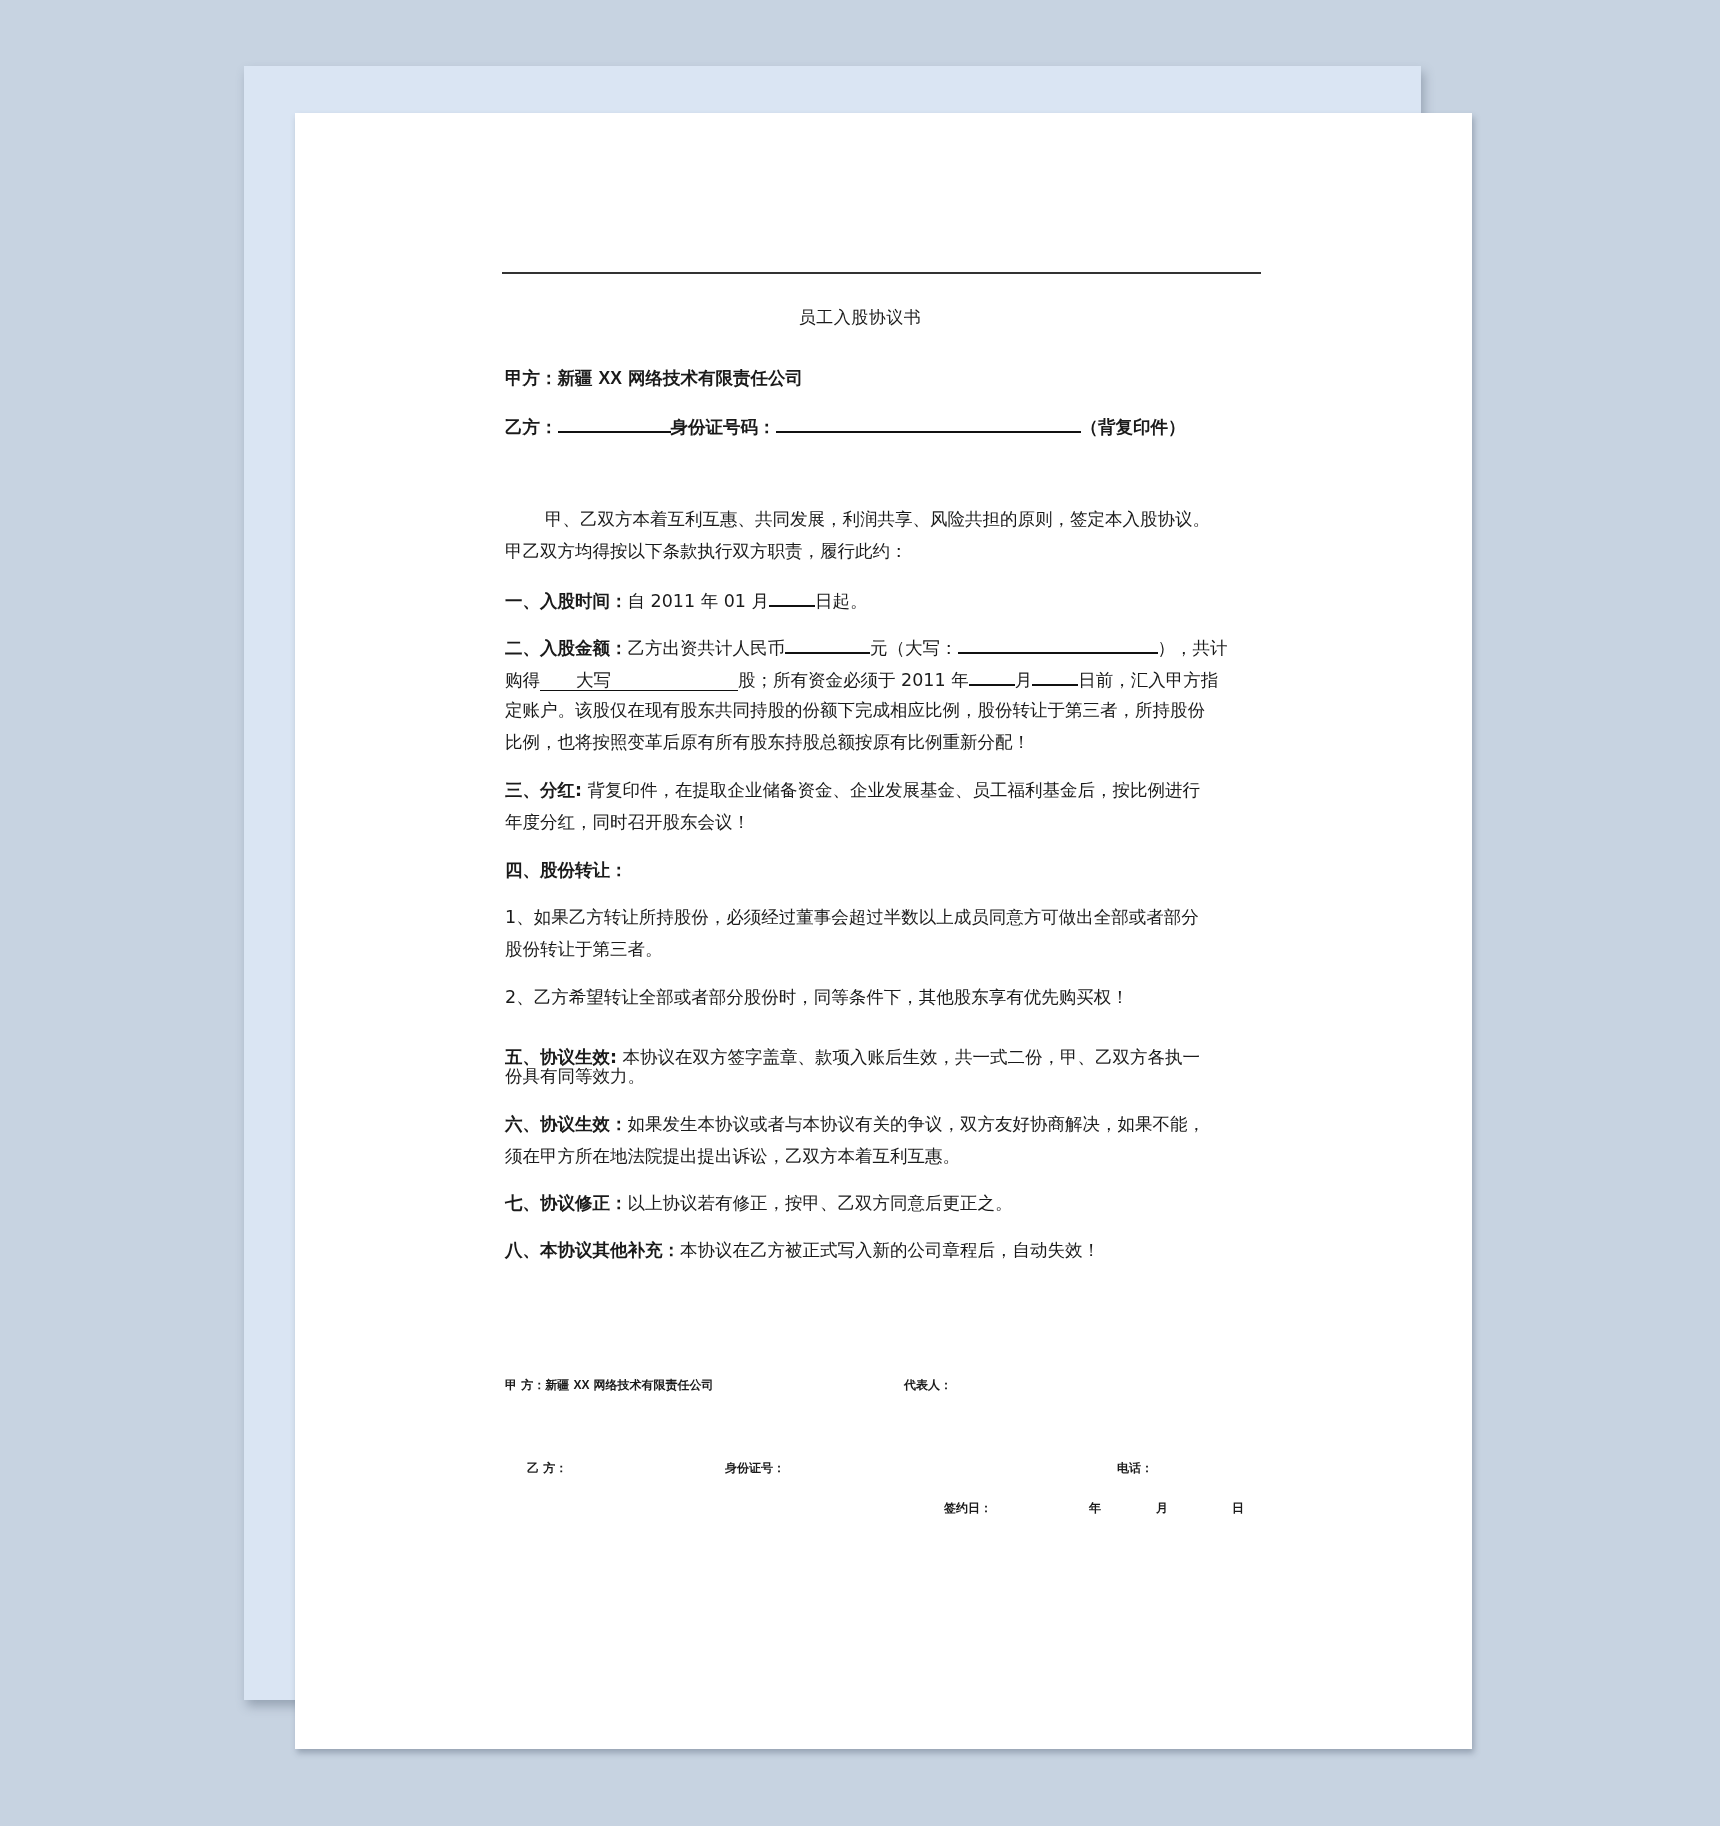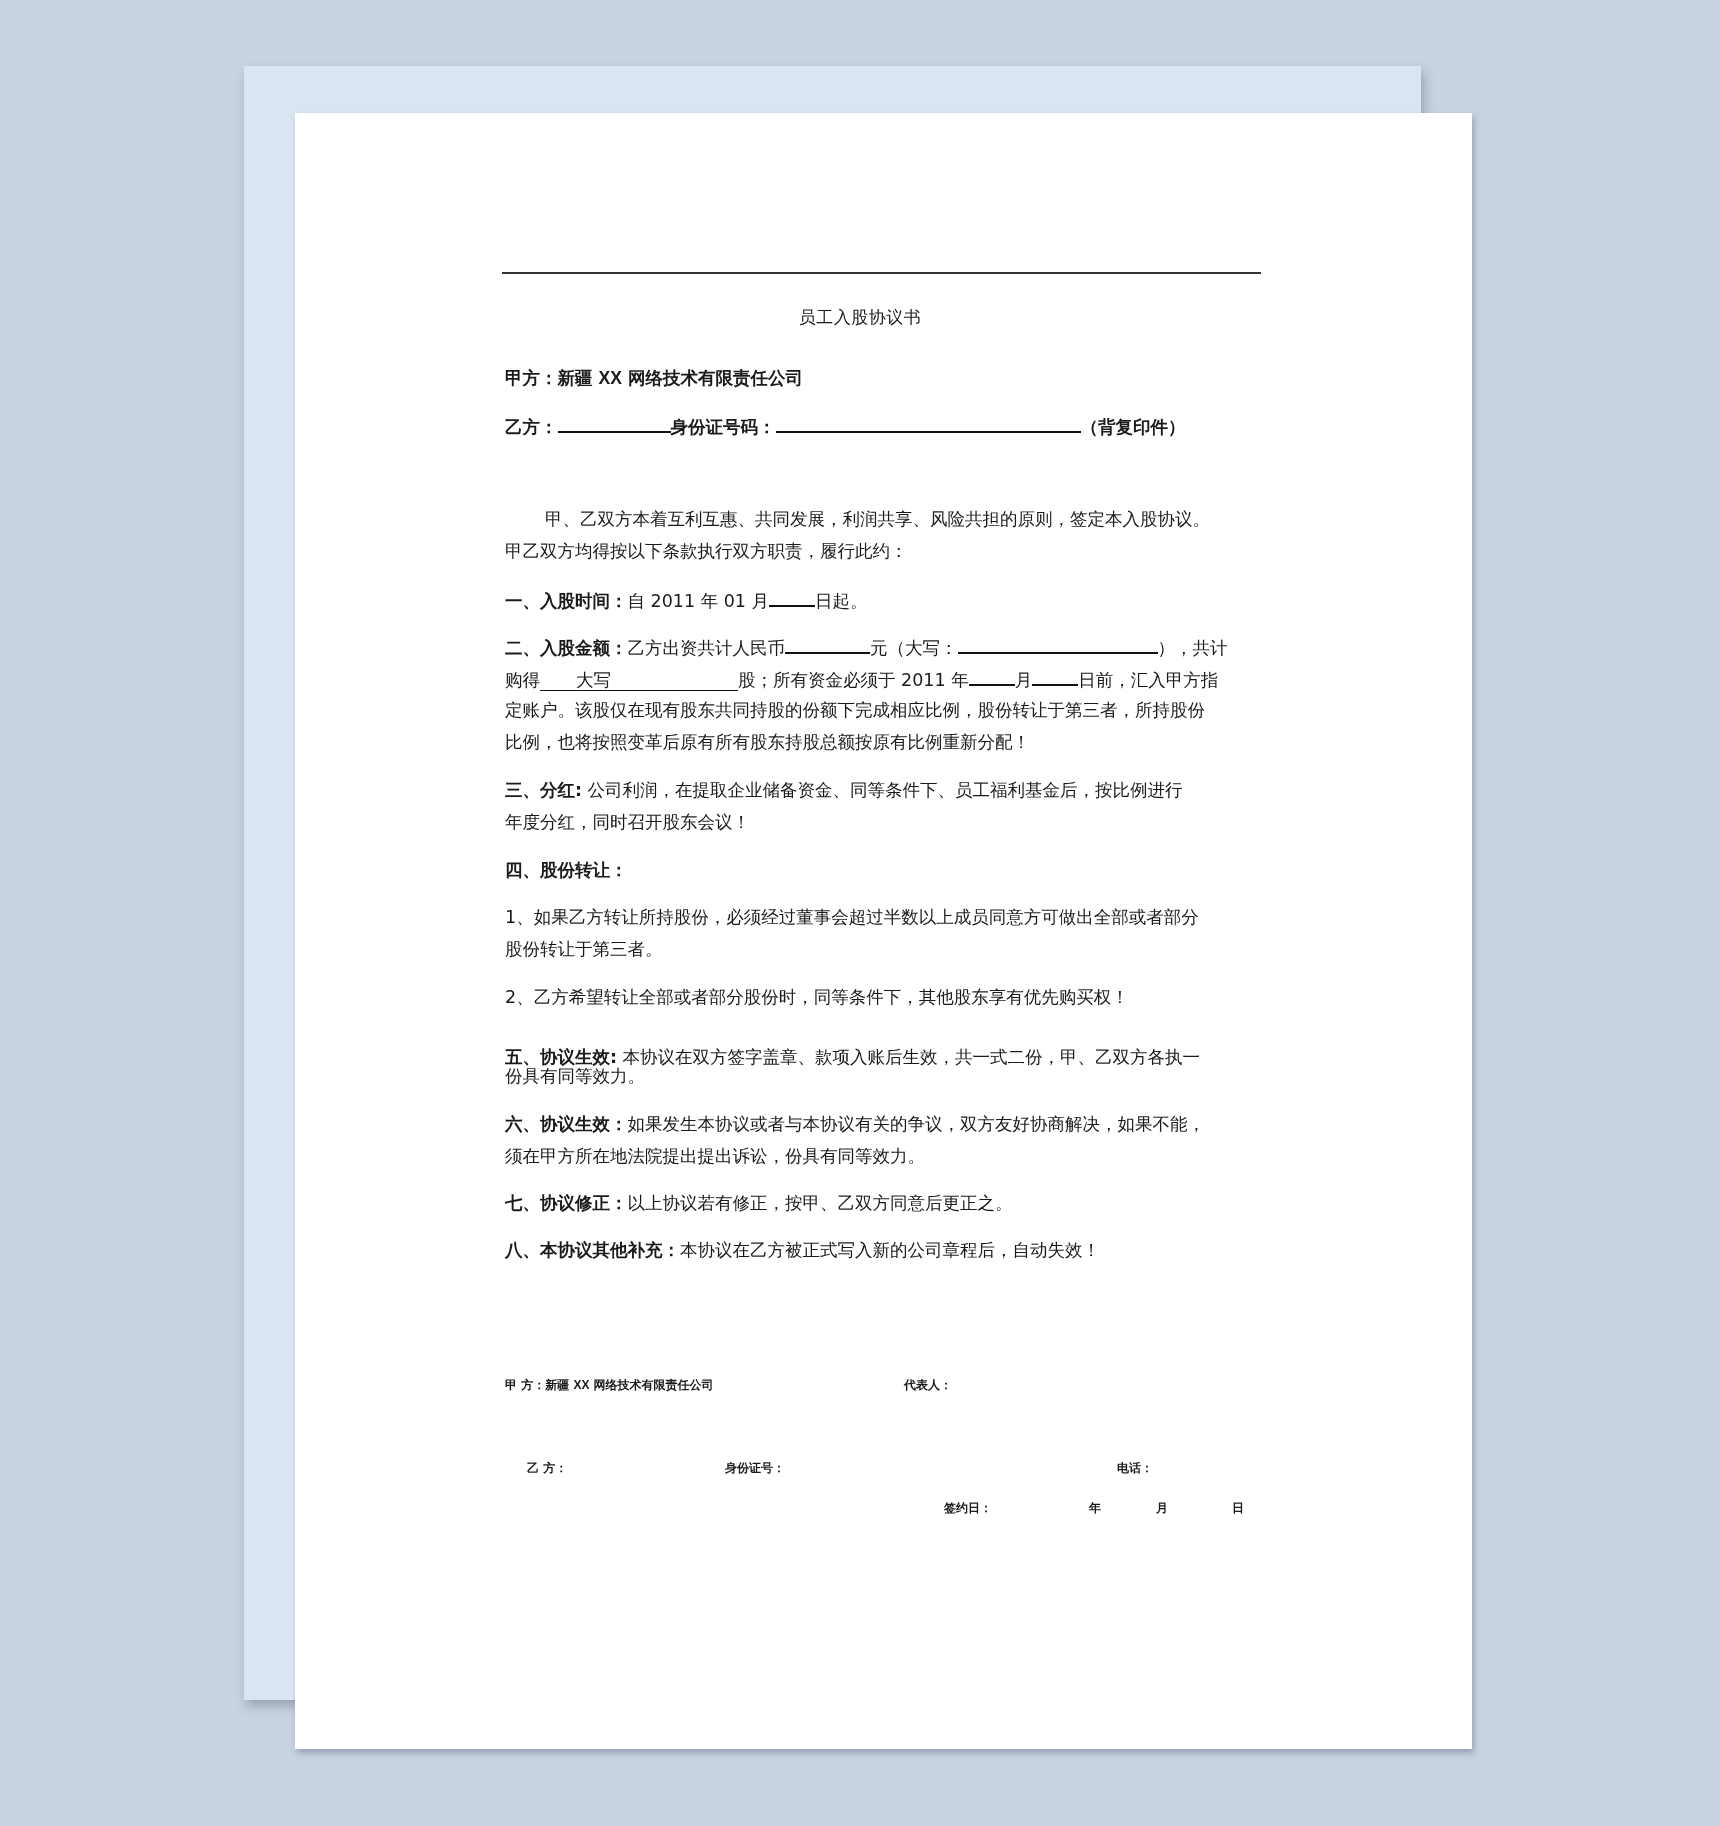--- a/index.html
+++ b/index.html
@@ -72,38 +72,38 @@
 <div class="line" style="top:634px;">
   <span class="b">二、入股金额：</span><span>乙方出资共计人民币</span><span class="u" style="width:85px;"></span><span>元（大写：</span><span class="u" style="width:200px;"></span><span>），共计</span>
 </div>
 <div class="line" style="top:666px;">
   <span>购得</span><span class="u-text" style="width:198px; text-align:left;"><span style="margin-left:36px;">大写</span></span><span>股；所有资金必须于 2011 年</span><span class="u" style="width:46px;"></span><span>月</span><span class="u" style="width:46px;"></span><span>日前，汇入甲方指</span>
 </div>
 <div class="line" style="top:698px;">定账户。该股仅在现有股东共同持股的份额下完成相应比例，股份转让于第三者，所持股份</div>
 <div class="line" style="top:730px;">比例，也将按照变革后原有所有股东持股总额按原有比例重新分配！</div>
 
 <div class="line" style="top:778px;">
-  <span class="b">三、分红:</span><span> 公司利润，在提取企业储备资金、同等条件下、员工福利基金后，按比例进行</span>
+  <span class="b">三、分红:</span><span> 背复印件，在提取企业储备资金、企业发展基金、员工福利基金后，按比例进行</span>
 </div>
 <div class="line" style="top:810px;">年度分红，同时召开股东会议！</div>
 
 <div class="line b" style="top:858px;">四、股份转让：</div>
 <div class="line" style="top:905px;">1、如果乙方转让所持股份，必须经过董事会超过半数以上成员同意方可做出全部或者部分</div>
 <div class="line" style="top:937px;">股份转让于第三者。</div>
 <div class="line" style="top:985px;">2、乙方希望转让全部或者部分股份时，同等条件下，其他股东享有优先购买权！</div>
 
 <div class="line" style="top:1032px;margin-top:13px;">
   <span class="b">五、协议生效:</span><span> 本协议在双方签字盖章、款项入账后生效，共一式二份，甲、乙双方各执一</span>
 </div>
 <div class="line" style="top:1064px;">份具有同等效力。</div>
 
 <div class="line" style="top:1112px;">
   <span class="b">六、协议生效：</span><span>如果发生本协议或者与本协议有关的争议，双方友好协商解决，如果不能，</span>
 </div>
-<div class="line" style="top:1144px;">须在甲方所在地法院提出提出诉讼，份具有同等效力。</div>
+<div class="line" style="top:1144px;">须在甲方所在地法院提出提出诉讼，乙双方本着互利互惠。</div>
 
 <div class="line" style="top:1191px;">
   <span class="b">七、协议修正：</span><span>以上协议若有修正，按甲、乙双方同意后更正之。</span>
 </div>
 
 <div class="line" style="top:1238px;">
   <span class="b">八、本协议其他补充：</span><span>本协议在乙方被正式写入新的公司章程后，自动失效！</span>
 </div>
 
 <div class="sig b" style="left:505px; top:1373px;">

